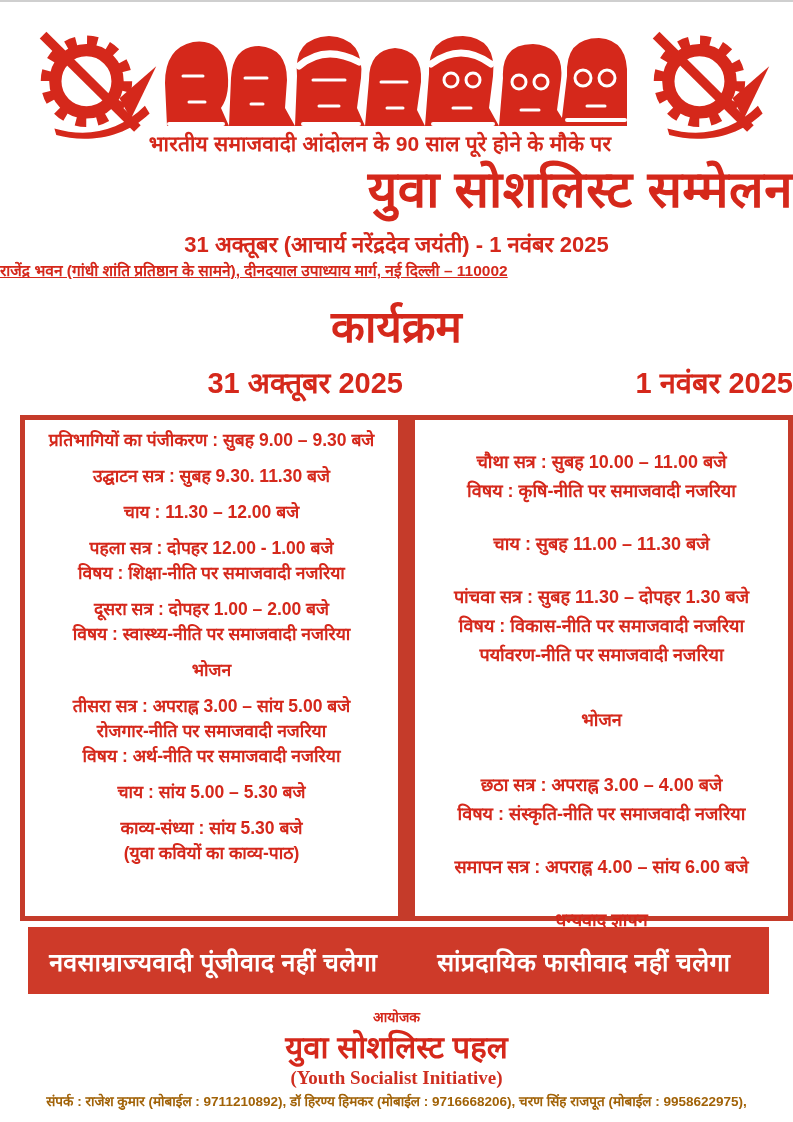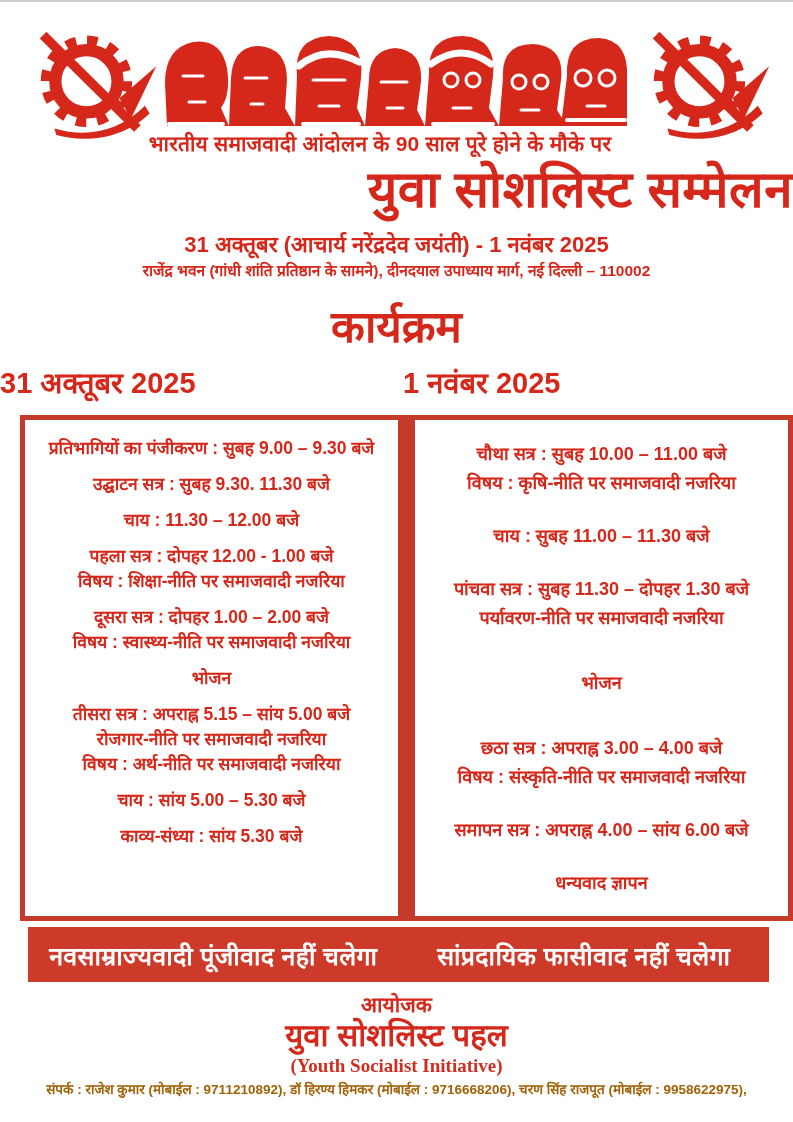--- a/index.html
+++ b/index.html
@@ -28,57 +28,57 @@
     position:absolute;top:152px;left:0;width:100%;
     text-align:right;font-size:51px;font-weight:800;line-height:72px;
     letter-spacing:0.5px;
   }
   .dateline{
     position:absolute;top:226px;left:0;width:100%;
     text-align:center;font-size:22px;font-weight:800;
   }
   .venue{
     position:absolute;top:257px;left:0;width:100%;
-    text-align:center;font-size:15.5px;font-weight:700;
+    text-align:left;font-size:15.5px;font-weight:700;text-decoration:underline;
   }
   
   .prog-heading{
     margin-top:6px;
     text-align:center;font-size:44px;font-weight:800;line-height:62px;
   }
   .day-headers{display:flex;margin-top:4px;}
-  .day-headers .dh{font-size:29px;font-weight:800;text-align:left;}
+  .day-headers .dh{font-size:29px;font-weight:800;text-align:right;}
   .dh.d1{width:403px;}
   .dh.d2{width:390px;}
   .boxes{display:flex;align-items:stretch;padding-left:20px;margin-top:14px;}
   .sched{
     box-sizing:border-box;height:506px;
     border:5px solid #c53b2a;
     text-align:center;font-weight:700;color:#d5281b;
   }
-  .sched.day1{width:383px;padding:16px 4px 0 4px;font-size:17.5px;}
-  .sched.day2{width:390px;border-left-width:12px;padding:20px 6px 0 6px;font-size:18px;}
+  .sched.day1{width:383px;padding:8px 4px 0 4px;font-size:17.5px;}
+  .sched.day2{width:390px;border-left-width:12px;padding:28px 6px 0 6px;font-size:18px;}
   .day1 .blk{margin-bottom:11px;}
   .day1 .ln{line-height:25px;}
   .day2 .blk{margin-bottom:24px;}
   .day2 .ln{line-height:29px;}
   .day2 .blk.meal{margin:36px 0 36px 0;}
   
   .banner{
-    margin:6px 24px 0 28px;height:55px;
+    margin:6px 24px 0 28px;height:67px;
     background:#ce3a29;
     display:flex;align-items:center;
   }
   .banner .slog{
     flex:1;text-align:center;color:#ffffff;
     font-size:25px;font-weight:800;letter-spacing:0.3px;
   }
   
   .footer{text-align:center;margin-top:12px;}
-  .org-label{font-size:21px;font-weight:700;line-height:22px;}
+  .org-label{font-size:14px;font-weight:700;line-height:22px;}
   .org-name{font-size:31px;font-weight:800;line-height:36px;margin-top:2px;}
   .org-en{
     font-family:"Liberation Serif",serif;
     font-size:19px;font-weight:700;line-height:24px;color:#cf2e20;
   }
   .contact{font-size:13.5px;font-weight:700;line-height:20px;margin-top:2px;color:#a16207;}
 </style>
 </head>
 <body>
 
@@ -172,42 +172,44 @@
         <div class="ln">विषय : शिक्षा-नीति पर समाजवादी नजरिया</div>
       </div>
       <div class="blk">
         <div class="ln">दूसरा सत्र : दोपहर 1.00 – 2.00 बजे</div>
         <div class="ln">विषय : स्वास्थ्य-नीति पर समाजवादी नजरिया</div>
       </div>
       <div class="blk">
           <div class="ln">भोजन</div>
         </div>
       <div class="blk">
-        <div class="ln">तीसरा सत्र : अपराह्न 5.15 – सांय 5.00 बजे</div>
+        <div class="ln">तीसरा सत्र : अपराह्न 3.00 – सांय 5.00 बजे</div>
         <div class="ln">रोजगार-नीति पर समाजवादी नजरिया</div>
         <div class="ln">विषय : अर्थ-नीति पर समाजवादी नजरिया</div>
       </div>
       <div class="blk">
           <div class="ln">चाय : सांय 5.00 – 5.30 बजे</div>
         </div>
       <div class="blk">
         <div class="ln">काव्य-संध्या : सांय 5.30 बजे</div>
+        <div class="ln">(युवा कवियों का काव्य-पाठ)</div>
       </div>
     </div>
 
     <div class="sched day2">
       <div class="blk">
         <div class="ln">चौथा सत्र : सुबह 10.00 – 11.00 बजे</div>
         <div class="ln">विषय : कृषि-नीति पर समाजवादी नजरिया</div>
       </div>
       <div class="blk">
           <div class="ln">चाय : सुबह 11.00 – 11.30 बजे</div>
         </div>
       <div class="blk">
         <div class="ln">पांचवा सत्र : सुबह 11.30 – दोपहर 1.30 बजे</div>
+        <div class="ln">विषय : विकास-नीति पर समाजवादी नजरिया</div>
         <div class="ln">पर्यावरण-नीति पर समाजवादी नजरिया</div>
       </div>
       <div class="blk meal">
           <div class="ln">भोजन</div>
         </div>
       <div class="blk">
         <div class="ln">छठा सत्र : अपराह्न 3.00 – 4.00 बजे</div>
         <div class="ln">विषय : संस्कृति-नीति पर समाजवादी नजरिया</div>
       </div>
       <div class="blk">

